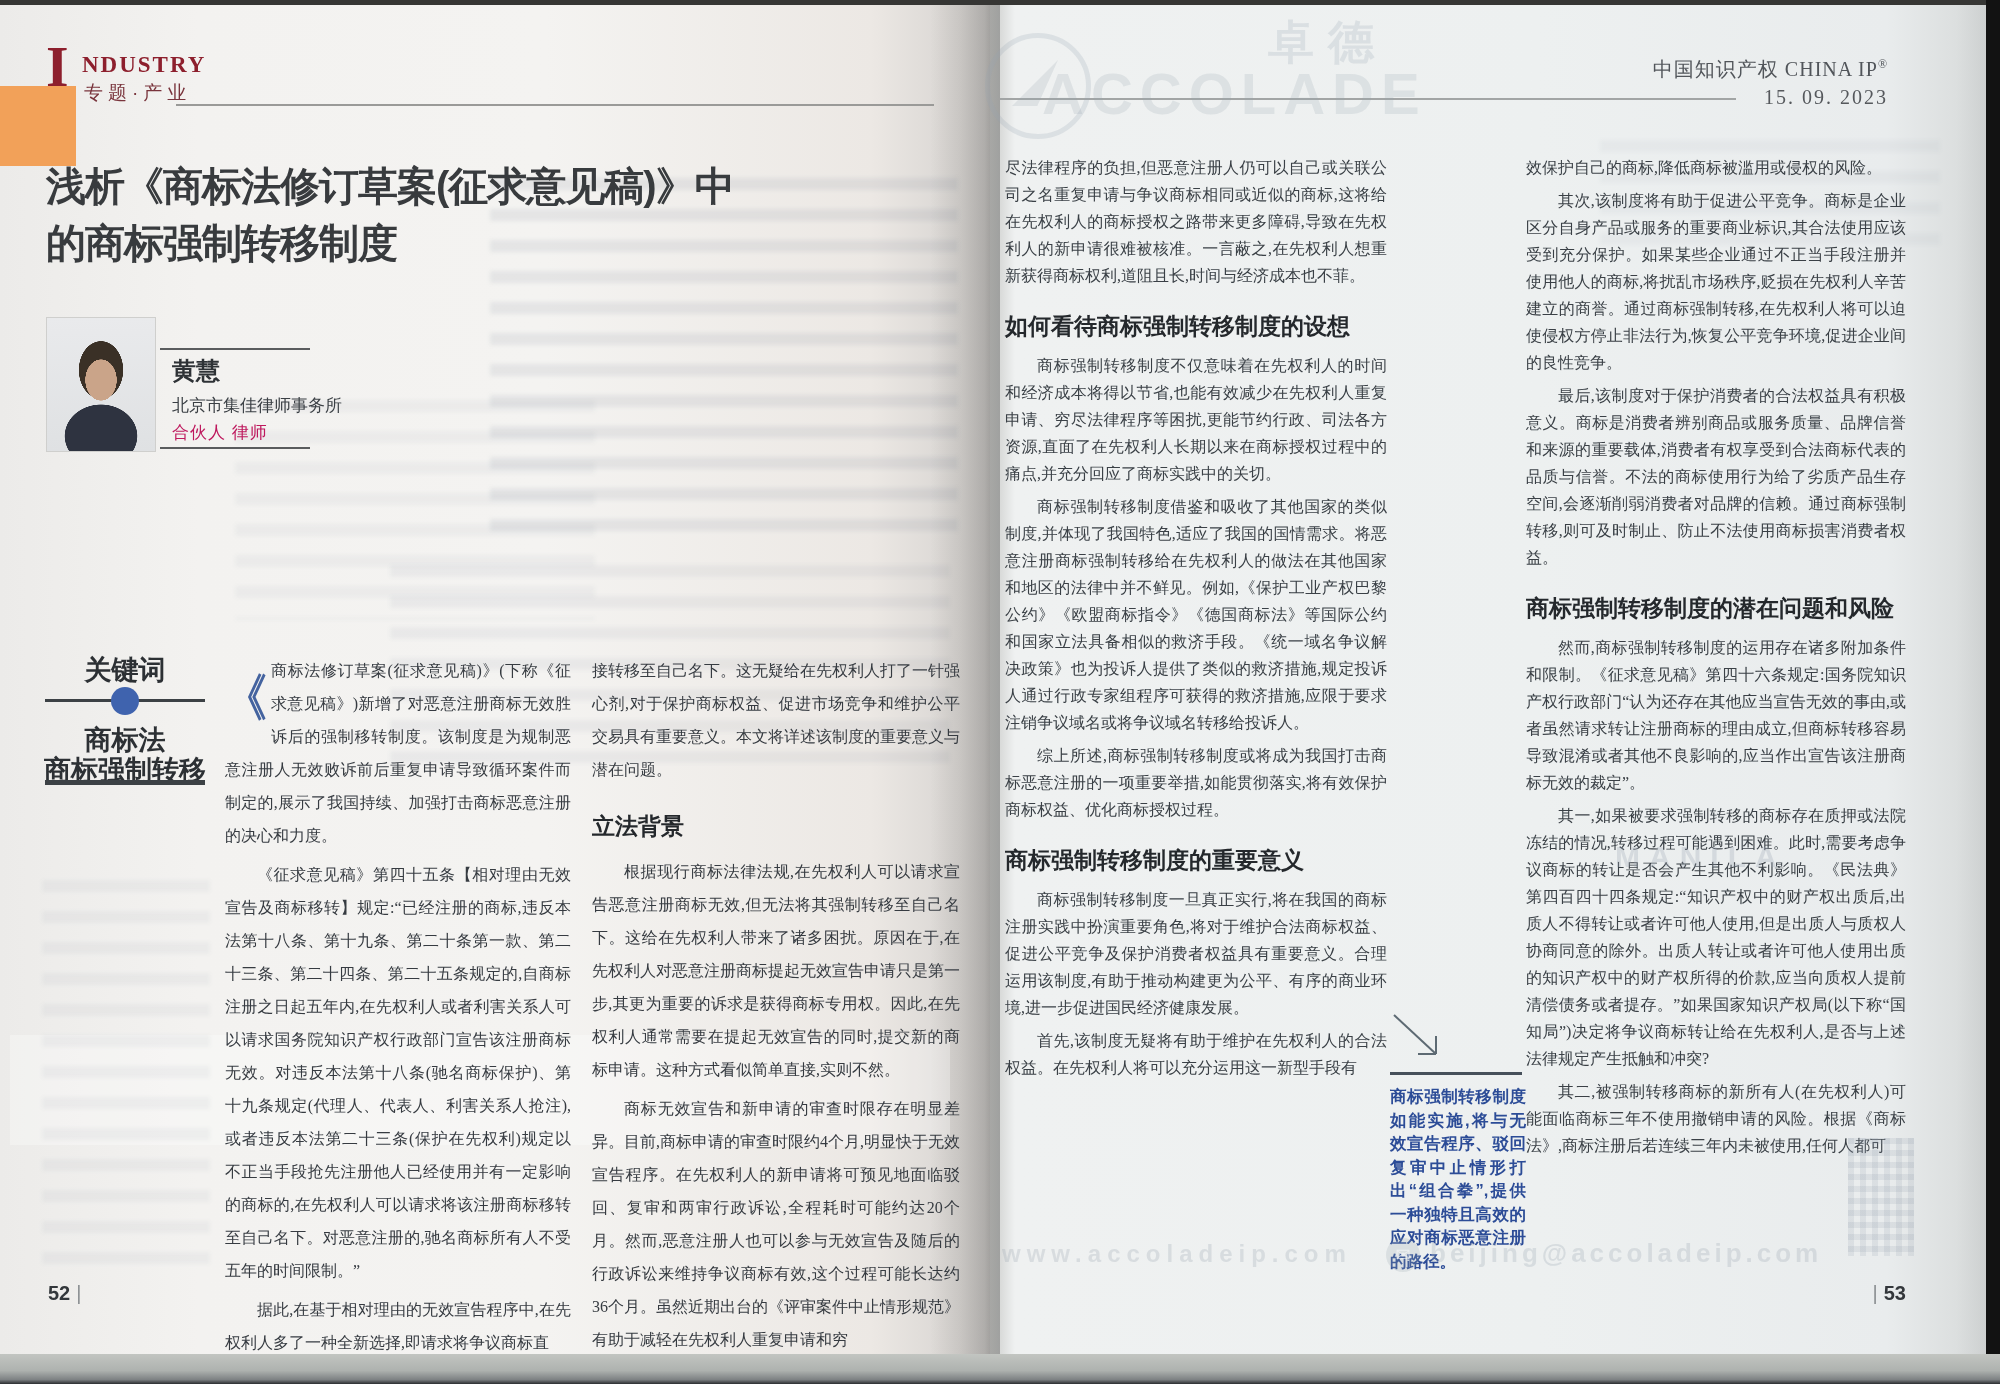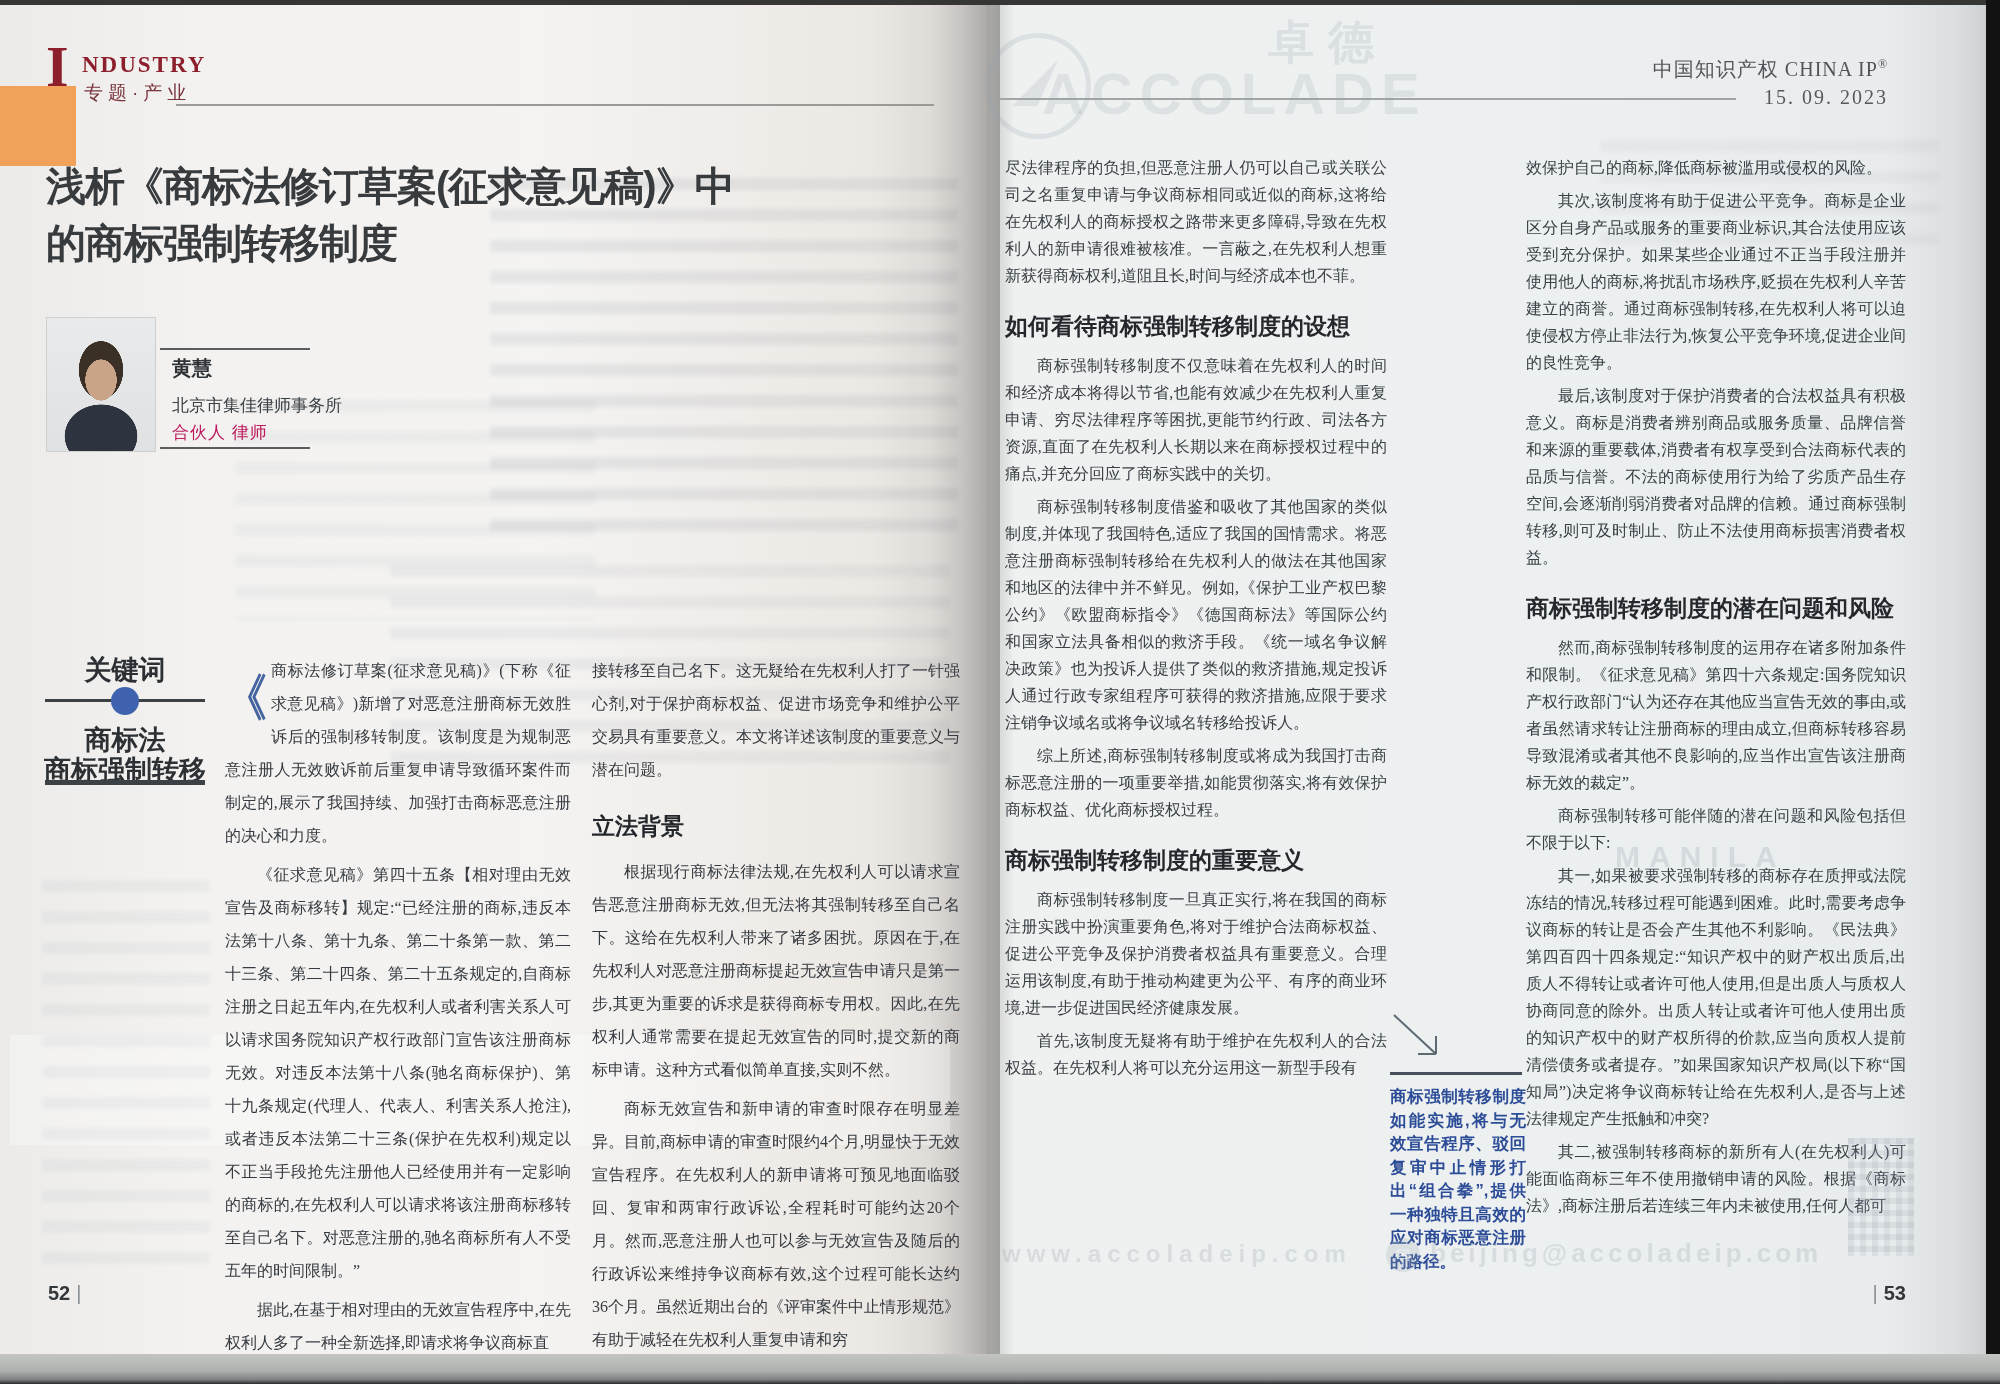--- a/index.html
+++ b/index.html
@@ -40,21 +40,21 @@
          font-family:"Liberation Sans","DejaVu Sans",sans-serif;}
 
   
   .photo{left:47px;top:318px;width:108px;height:133px;background:
       radial-gradient(60px 52px at 54px 118px,#2e3340 0 60%,rgba(46,51,64,0) 61%),
       radial-gradient(26px 34px at 54px 62px,#caa489 0 60%,rgba(202,164,137,0) 61%),
       radial-gradient(40px 52px at 54px 52px,#3a3026 0 55%,rgba(58,48,38,0) 56%),
       linear-gradient(180deg,#e9eaec 0%,#dfe1e3 100%);
       box-shadow:0 0 0 1px #cfcfcd;}
   .auth-rule{background:#5a5c5e;height:2px;width:150px;}
-  .auth-name{left:172px;top:355px;font-size:20px;font-weight:700;color:#2e3236;
+  .auth-name{left:172px;top:355px;font-size:24px;font-weight:700;color:#2e3236;
              font-family:"Liberation Sans","DejaVu Sans",sans-serif;}
   .auth-org{left:172px;top:394px;font-size:17px;color:#3a3f44;
             font-family:"Liberation Sans","DejaVu Sans",sans-serif;}
   .auth-role{left:172px;top:421px;font-size:17px;color:#be185d;letter-spacing:1px;
              font-family:"Liberation Sans","DejaVu Sans",sans-serif;}
 
   
   .kw-head{left:40px;top:652px;width:170px;text-align:center;font-size:27px;font-weight:800;color:#2c3034;}
   .kw-rule1{left:45px;top:699px;width:160px;height:3px;background:#3c4145;}
   .kw-dot{left:111px;top:687px;width:28px;height:28px;border-radius:50%;background:#3f63ae;}
@@ -166,21 +166,20 @@
     <div class="sec-heading">商标强制转移制度的重要意义</div>
     <div class="para">商标强制转移制度一旦真正实行,将在我国的商标注册实践中扮演重要角色,将对于维护合法商标权益、促进公平竞争及保护消费者权益具有重要意义。合理运用该制度,有助于推动构建更为公平、有序的商业环境,进一步促进国民经济健康发展。</div>
     <div class="para">首先,该制度无疑将有助于维护在先权利人的合法权益。在先权利人将可以充分运用这一新型手段有</div>
   </div>
 <div class="abs col col-r" style="left:1526px;top:148px;width:380px;">
     <div class="para flush">效保护自己的商标,降低商标被滥用或侵权的风险。</div>
     <div class="para">其次,该制度将有助于促进公平竞争。商标是企业区分自身产品或服务的重要商业标识,其合法使用应该受到充分保护。如果某些企业通过不正当手段注册并使用他人的商标,将扰乱市场秩序,贬损在先权利人辛苦建立的商誉。通过商标强制转移,在先权利人将可以迫使侵权方停止非法行为,恢复公平竞争环境,促进企业间的良性竞争。</div>
     <div class="para">最后,该制度对于保护消费者的合法权益具有积极意义。商标是消费者辨别商品或服务质量、品牌信誉和来源的重要载体,消费者有权享受到合法商标代表的品质与信誉。不法的商标使用行为给了劣质产品生存空间,会逐渐削弱消费者对品牌的信赖。通过商标强制转移,则可及时制止、防止不法使用商标损害消费者权益。</div>
     <div class="sec-heading">商标强制转移制度的潜在问题和风险</div>
     <div class="para">然而,商标强制转移制度的运用存在诸多附加条件和限制。《征求意见稿》第四十六条规定:国务院知识产权行政部门“认为还存在其他应当宣告无效的事由,或者虽然请求转让注册商标的理由成立,但商标转移容易导致混淆或者其他不良影响的,应当作出宣告该注册商标无效的裁定”。</div>
-    <div class="para">商标强制转移可能伴随的潜在问题和风险包括但不限于以下:</div>
     <div class="para">其一,如果被要求强制转移的商标存在质押或法院冻结的情况,转移过程可能遇到困难。此时,需要考虑争议商标的转让是否会产生其他不利影响。《民法典》第四百四十四条规定:“知识产权中的财产权出质后,出质人不得转让或者许可他人使用,但是出质人与质权人协商同意的除外。出质人转让或者许可他人使用出质的知识产权中的财产权所得的价款,应当向质权人提前清偿债务或者提存。”如果国家知识产权局(以下称“国知局”)决定将争议商标转让给在先权利人,是否与上述法律规定产生抵触和冲突?</div>
     <div class="para">其二,被强制转移商标的新所有人(在先权利人)可能面临商标三年不使用撤销申请的风险。根据《商标法》,商标注册后若连续三年内未被使用,任何人都可</div>
   </div>
 
 <div class="abs pq">
   <svg width="130" height="52">
     <line x1="4" y1="3" x2="46" y2="42" stroke="#5d6a73" stroke-width="2"></line>
     <line x1="46" y1="42" x2="46" y2="24" stroke="#5d6a73" stroke-width="2"></line>
     <line x1="46" y1="42" x2="28" y2="42" stroke="#5d6a73" stroke-width="2"></line>
   </svg>

